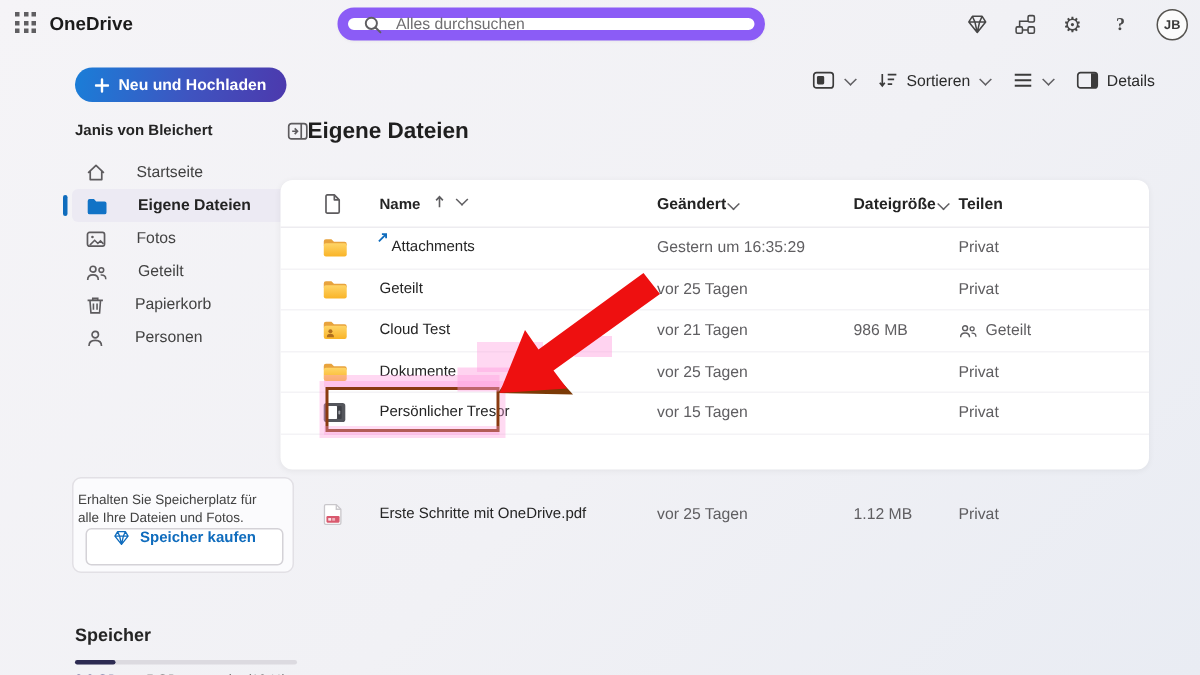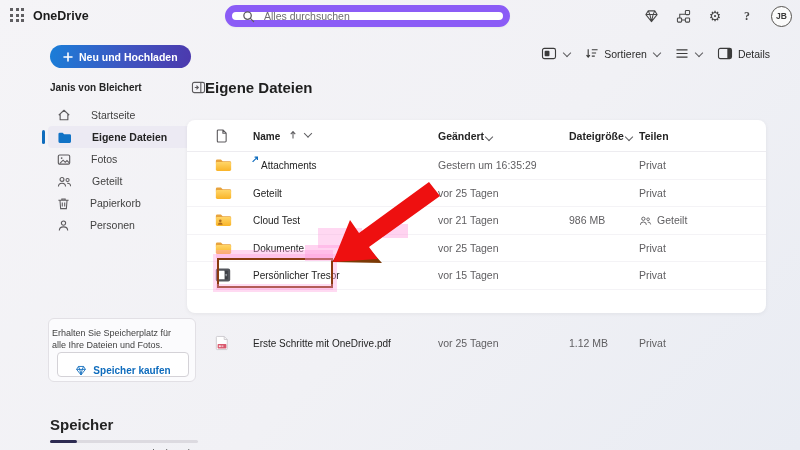--- a/index.html
+++ b/index.html
@@ -38,23 +38,23 @@
   .nav{position:absolute;left:0;top:72px;width:178px;}
   .navitem{position:relative;height:22px;margin:0 8px;border-radius:4px;display:flex;align-items:center;
     padding-left:9px;gap:20px;font-size:10.5px;color:#424242;cursor:pointer;}
   .navitem.sel{background:#eceaf3;color:#242424;font-weight:bold;}
   .selbar{position:absolute;left:-6px;top:4px;width:3px;height:14px;border-radius:2px;background:var(--accent);}
   .navheader{margin:14px 0 4px 10px;font-size:10.5px;font-weight:bold;color:#242424;}
   .upsell{position:absolute;left:8px;top:286px;width:148px;height:64px;background:#fbfbfd;border:1px solid #e2e0e5;
     border-radius:6px;box-sizing:border-box;padding:8px 9px 0 3px;}
   .upsell p{margin:0;font-size:9px;line-height:1.35;color:#424242;}
   .buybtn{position:absolute;left:8px;top:33px;width:130px;height:23px;background:#fff;border:1px solid #d4d2d7;
-    border-radius:4px;display:flex;align-items:flex-end;justify-content:center;gap:6px;color:var(--accent);
+    border-radius:4px;display:flex;align-items:flex-start;justify-content:center;gap:6px;color:var(--accent);
     font-size:10px;font-weight:bold;cursor:pointer;font-family:"Liberation Sans",sans-serif;}
-  .storehead{position:absolute;left:10px;top:384px;font-size:15px;font-weight:bold;color:#242424;}
+  .storehead{position:absolute;left:10px;top:384px;font-size:12px;font-weight:bold;color:#242424;}
   .progress{position:absolute;left:10px;top:408px;width:148px;height:3px;background:#dcdae0;border-radius:2px;}
   .progress .fill{height:3px;background:#2d2b52;border-radius:2px;width:18%;}
   .storetext{position:absolute;left:10px;top:416px;font-size:9px;color:#424242;}
   .storetext a{color:#40427e;text-decoration:underline;cursor:pointer;}
   
   .title{position:absolute;left:205px;top:79px;font-size:15px;font-weight:bold;color:#1f1f1f;}
   .toolbar{position:absolute;right:30px;top:47px;display:flex;align-items:center;gap:15px;font-size:10.5px;color:#2b2b2b;}
   .tbgroup{display:flex;align-items:center;gap:5px;cursor:pointer;}
   .chev{width:5px;height:5px;border-right:1.2px solid #5f5e61;border-bottom:1.2px solid #5f5e61;
     transform:rotate(45deg);display:inline-block;margin:-2px 0 0 2px;}

